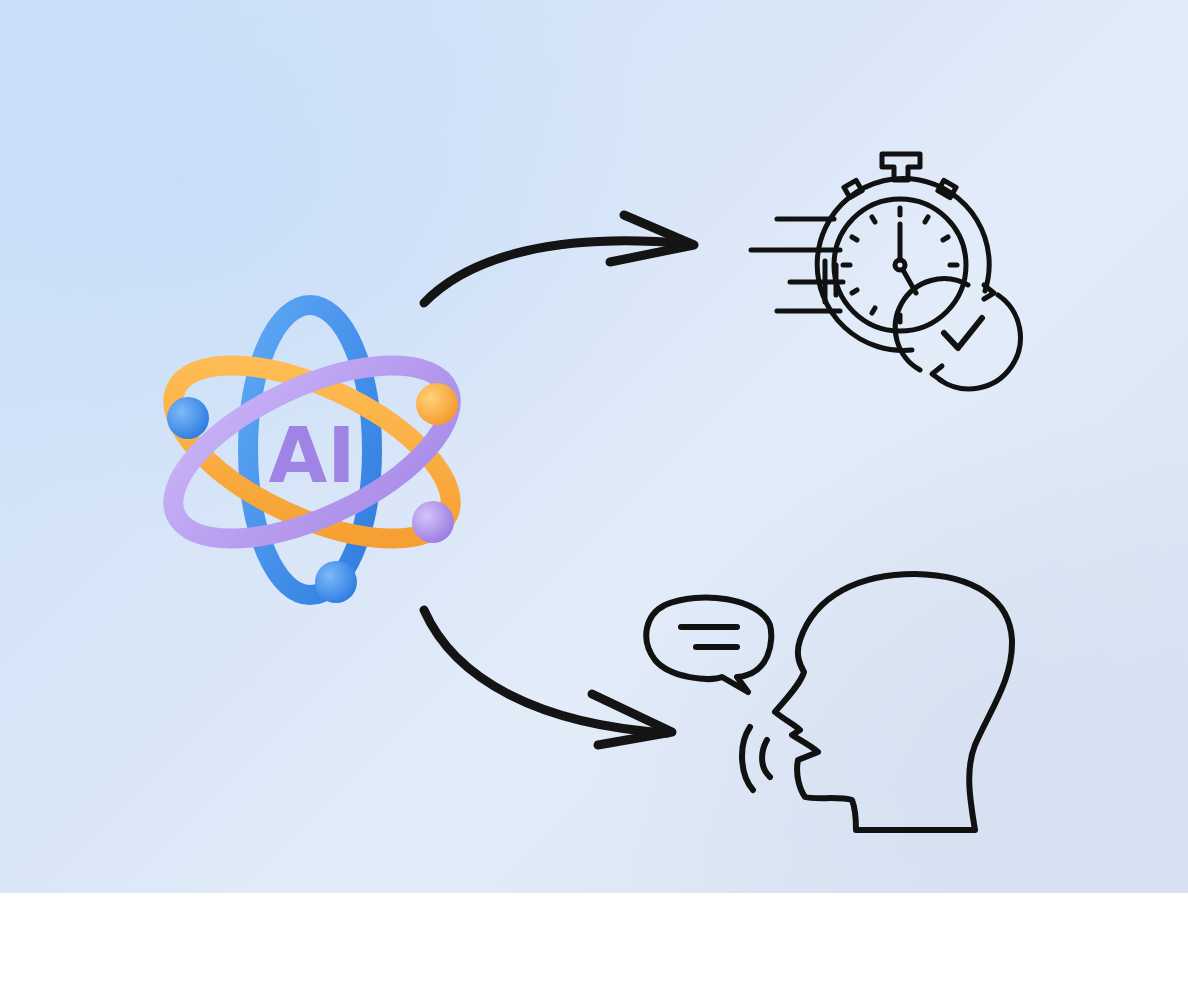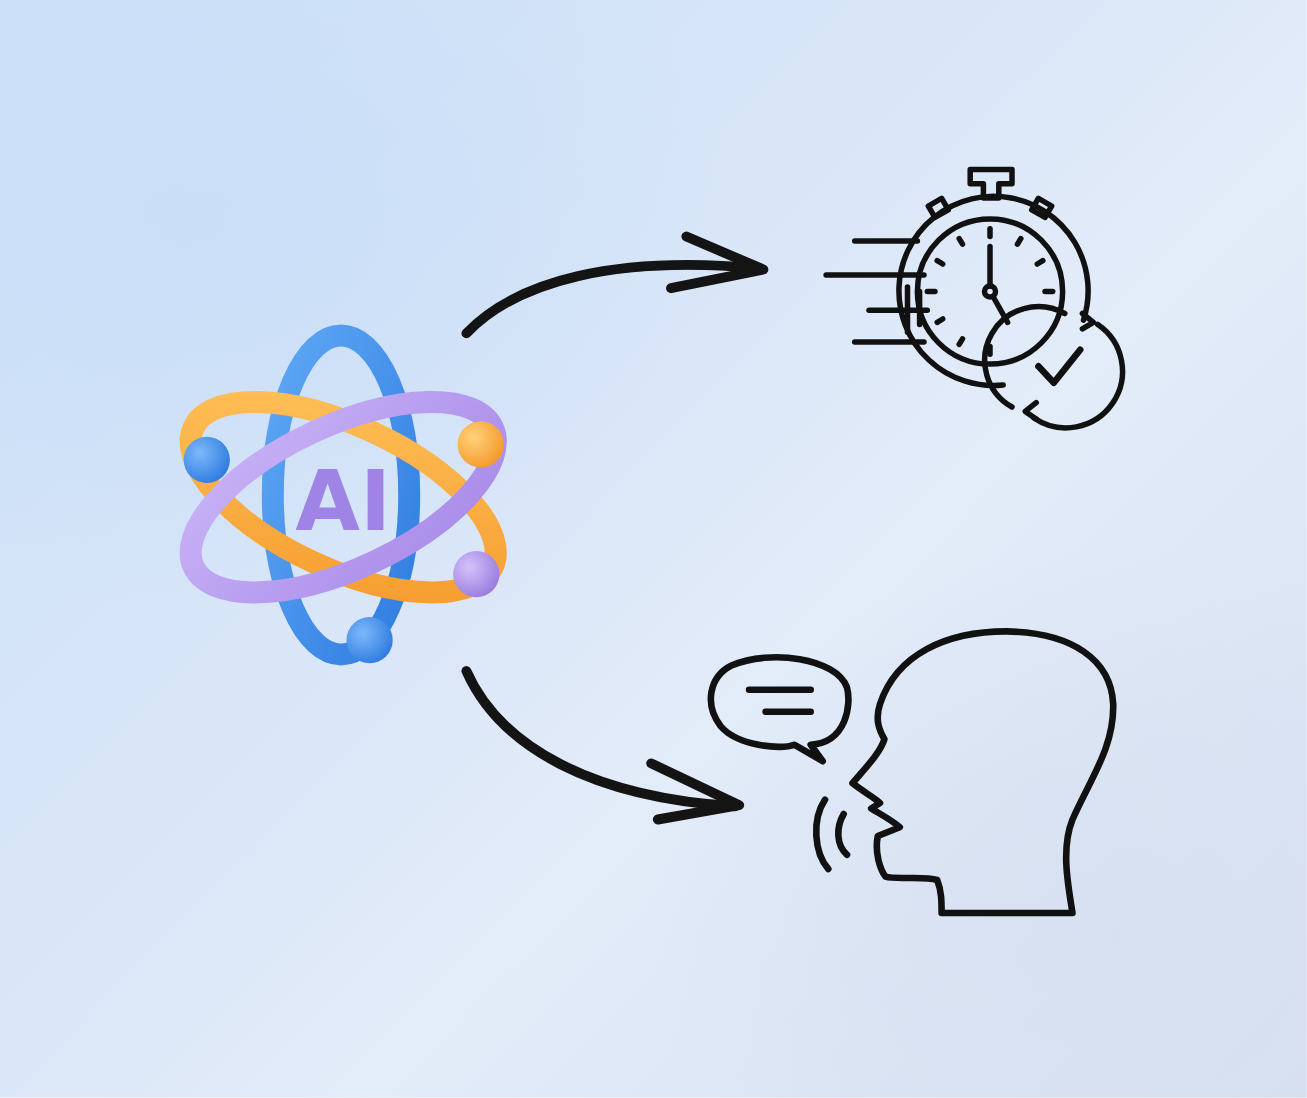--- a/index.html
+++ b/index.html
@@ -1,21 +1,21 @@
 <!DOCTYPE html>
 <html><head>
   <meta charset="utf-8">
   <style>
     html, body { margin: 0; padding: 0; }
     body {
       width: 1188px; height: 998px; overflow: hidden;
       font-family: "Liberation Sans", sans-serif;
     }
     .canvas {
-      position: relative; width: 1188px; height: 998px;
+      position: relative; width: 1188px; height: 893px;
       background:
         radial-gradient(ellipse 700px 500px at 15% 20%, rgba(200,222,248,0.9), rgba(200,222,248,0) 70%),
         radial-gradient(ellipse 600px 500px at 85% 85%, rgba(214,224,240,0.9), rgba(214,224,240,0) 70%),
         linear-gradient(135deg, #cbe0f8 0%, #dbe7f8 45%, #e3ecf9 60%, #d6e0f1 100%);
     }
     svg.layer { position: absolute; left: 0; top: 0; }
   </style>
 </head>
 <body>
 

